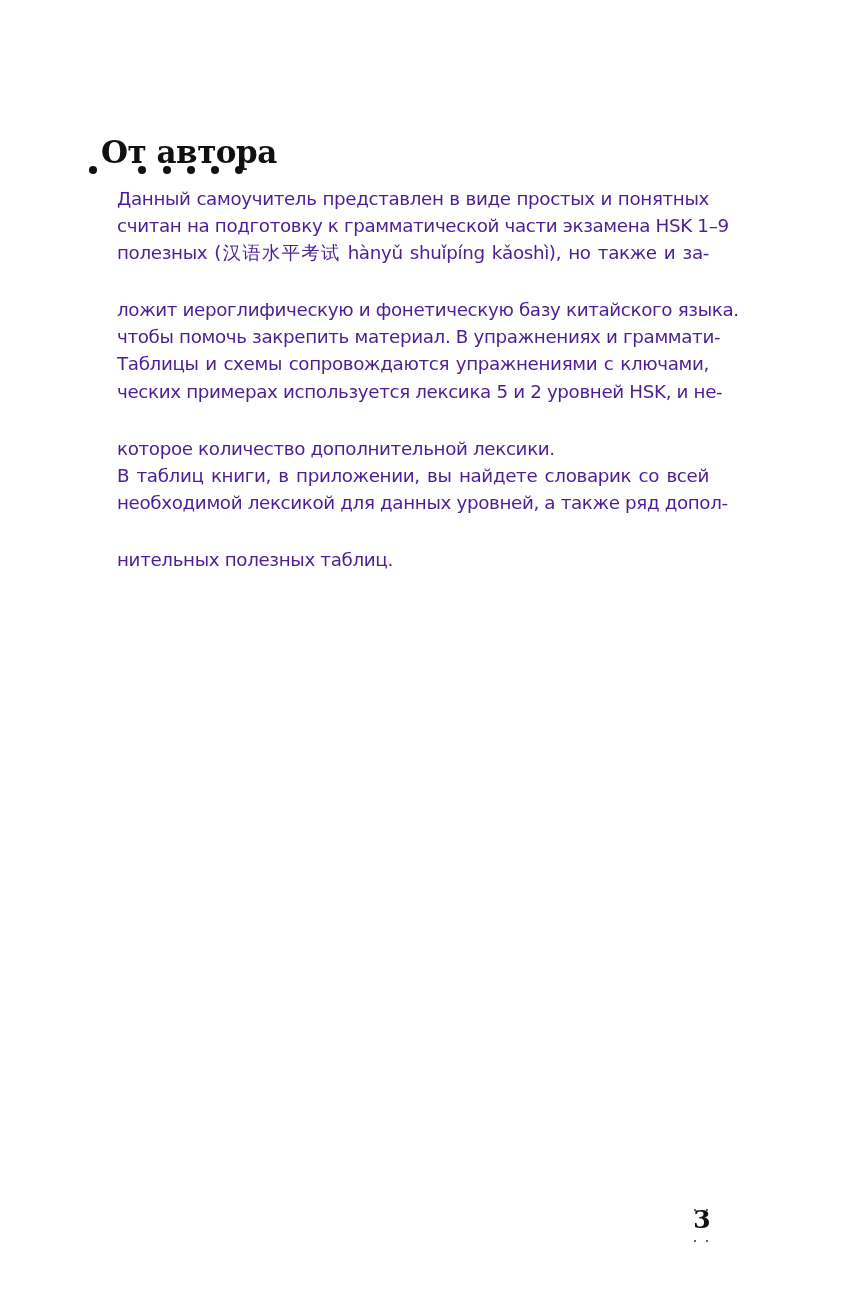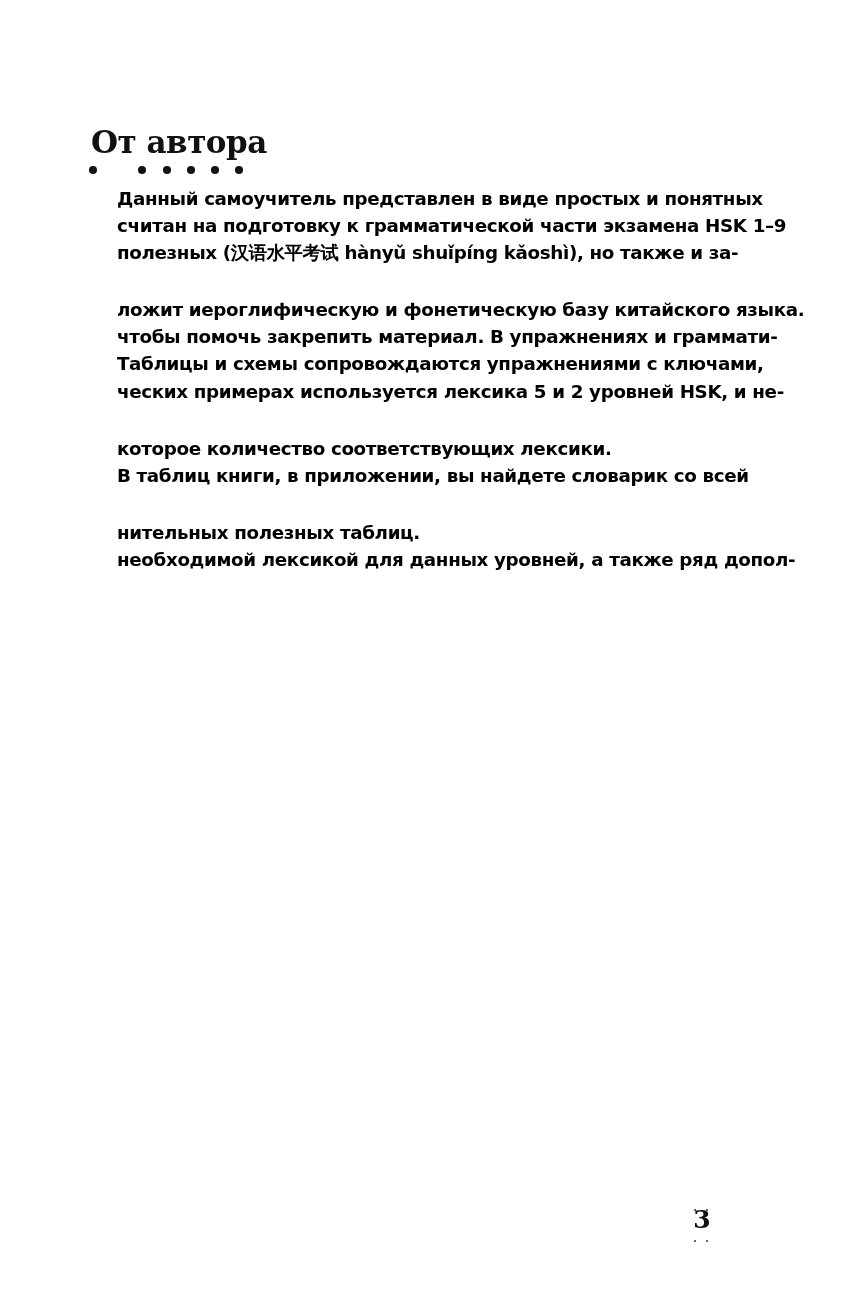--- a/index.html
+++ b/index.html
@@ -1,29 +1,29 @@
 <!DOCTYPE html>
 <html><head>
 <meta charset="utf-8">
 <style>
   html, body { margin: 0; padding: 0; background: #ffffff; }
   body { width: 845px; height: 1312px; position: relative; overflow: hidden; color: #1a1a1a; }
   .title {
     position: absolute; left: 89px; top: 120px;
     font-family: "DejaVu Serif", "Liberation Serif", serif;
     font-weight: bold; font-size: 31px; letter-spacing: -0.5px;
-    color: #111; line-height: 40px; margin: 2px;
+    color: #111; line-height: 40px; margin: 12px;
   }
   .dots { position: absolute; left: 89px; top: 166px; height: 10px; width: 170px; }
   .dot { position: absolute; top: 0; width: 8px; height: 8px; border-radius: 50%; background: #111; }
   .body-text {
     position: absolute; left: 89px; top: 185px; width: 620px;
     font-family: "DejaVu Sans", "Liberation Sans", sans-serif;
-    font-size: 18.3px; line-height: 27.1px; color: #000000;
-    text-align: justify; letter-spacing: -0.35px; font-weight: bold;
+    font-size: 18.3px; line-height: 27.1px; color: #4c1d95;
+    text-align: justify; letter-spacing: -0.35px;
   }
   .para { margin: 0; text-indent: 28px; }
   .line { display: block; text-align: justify; text-align-last: justify; white-space: nowrap; }
   .line.last { text-align-last: left; margin-top: 30px; }
   .page-num {
     position: absolute; left: 690px; top: 1205px; width: 24px; text-align: center;
     font-family: "DejaVu Serif", "Liberation Serif", serif; font-weight: bold; font-size: 25px; line-height: 30px; color: #111;
   }
   .pdot { position: absolute; width: 2px; height: 2px; background: #333; border-radius: 50%; }
 </style>
@@ -45,26 +45,26 @@
   <p class="para">
     <span class="line">Данный самоучитель представлен в виде простых и понятных</span>
     <span class="line">считан на подготовку к грамматической части экзамена HSK 1–9</span>
     <span class="line">полезных (汉语水平考试 hànyǔ shuǐpíng kǎoshì), но также и за-</span>
     <span class="line last">ложит иероглифическую и фонетическую базу китайского языка.</span>
   </p>
   <p class="para">
     <span class="line">чтобы помочь закрепить материал. В упражнениях и граммати-</span>
     <span class="line">Таблицы и схемы сопровождаются упражнениями с ключами,</span>
     <span class="line">ческих примерах используется лексика 5 и 2 уровней HSK, и не-</span>
-    <span class="line last">которое количество соответствующих лексики.</span>
+    <span class="line last">которое количество дополнительной лексики.</span>
   </p>
   <p class="para">
     <span class="line">В таблиц книги, в приложении, вы найдете словарик со всей</span>
+    <span class="line">необходимой лексикой для данных уровней, а также ряд допол-</span>
     <span class="line last">нительных полезных таблиц.</span>
-    <span class="line">необходимой лексикой для данных уровней, а также ряд допол-</span>
   </p>
 </div>
 
 <div class="pdot" style="left:694px;top:1209px"></div>
 <div class="pdot" style="left:706px;top:1209px"></div>
 <div class="page-num">3</div>
 <div class="pdot" style="left:694px;top:1240px"></div>
 <div class="pdot" style="left:706px;top:1240px"></div>
 
 </body></html>

